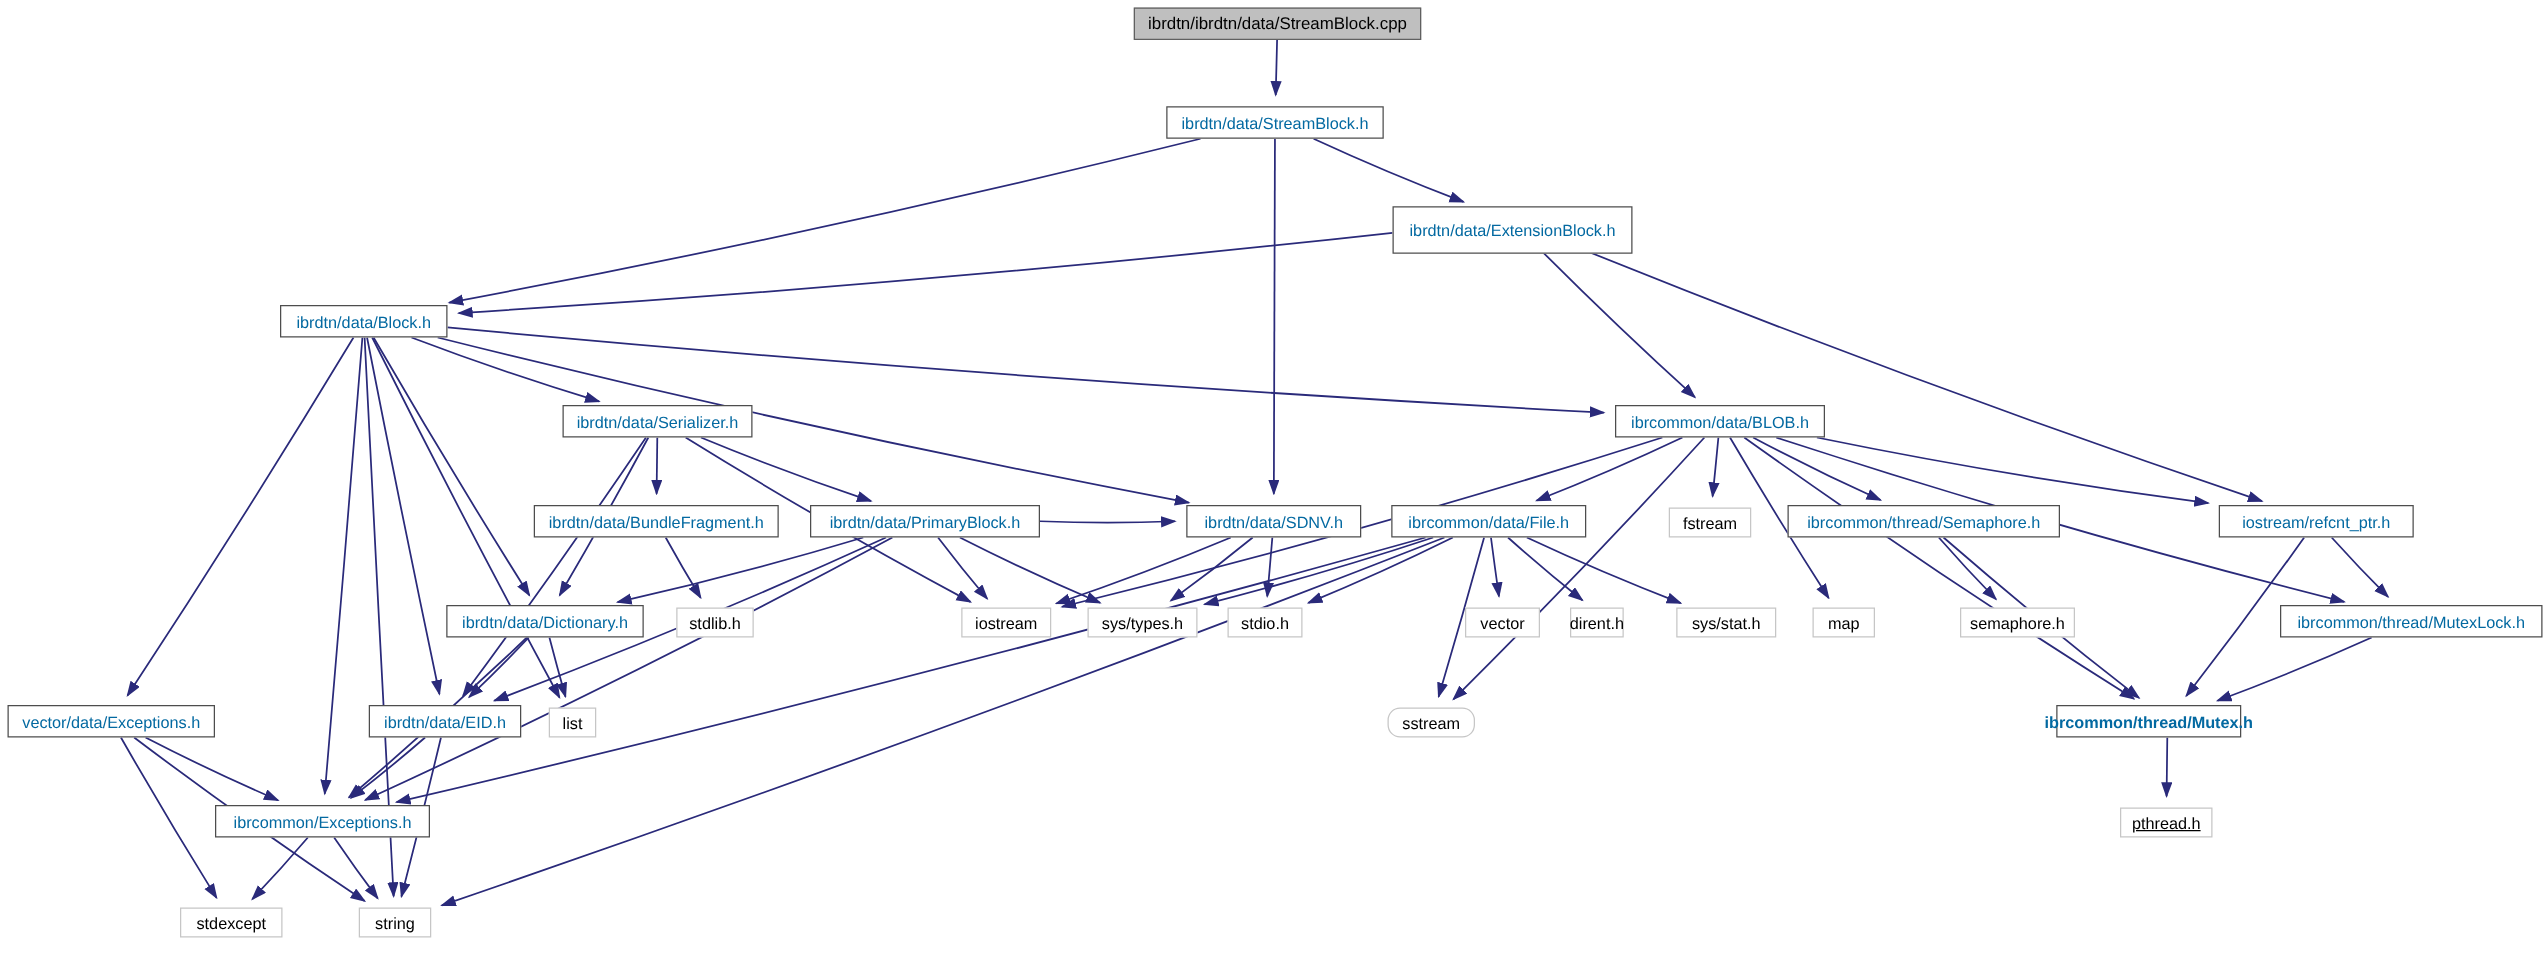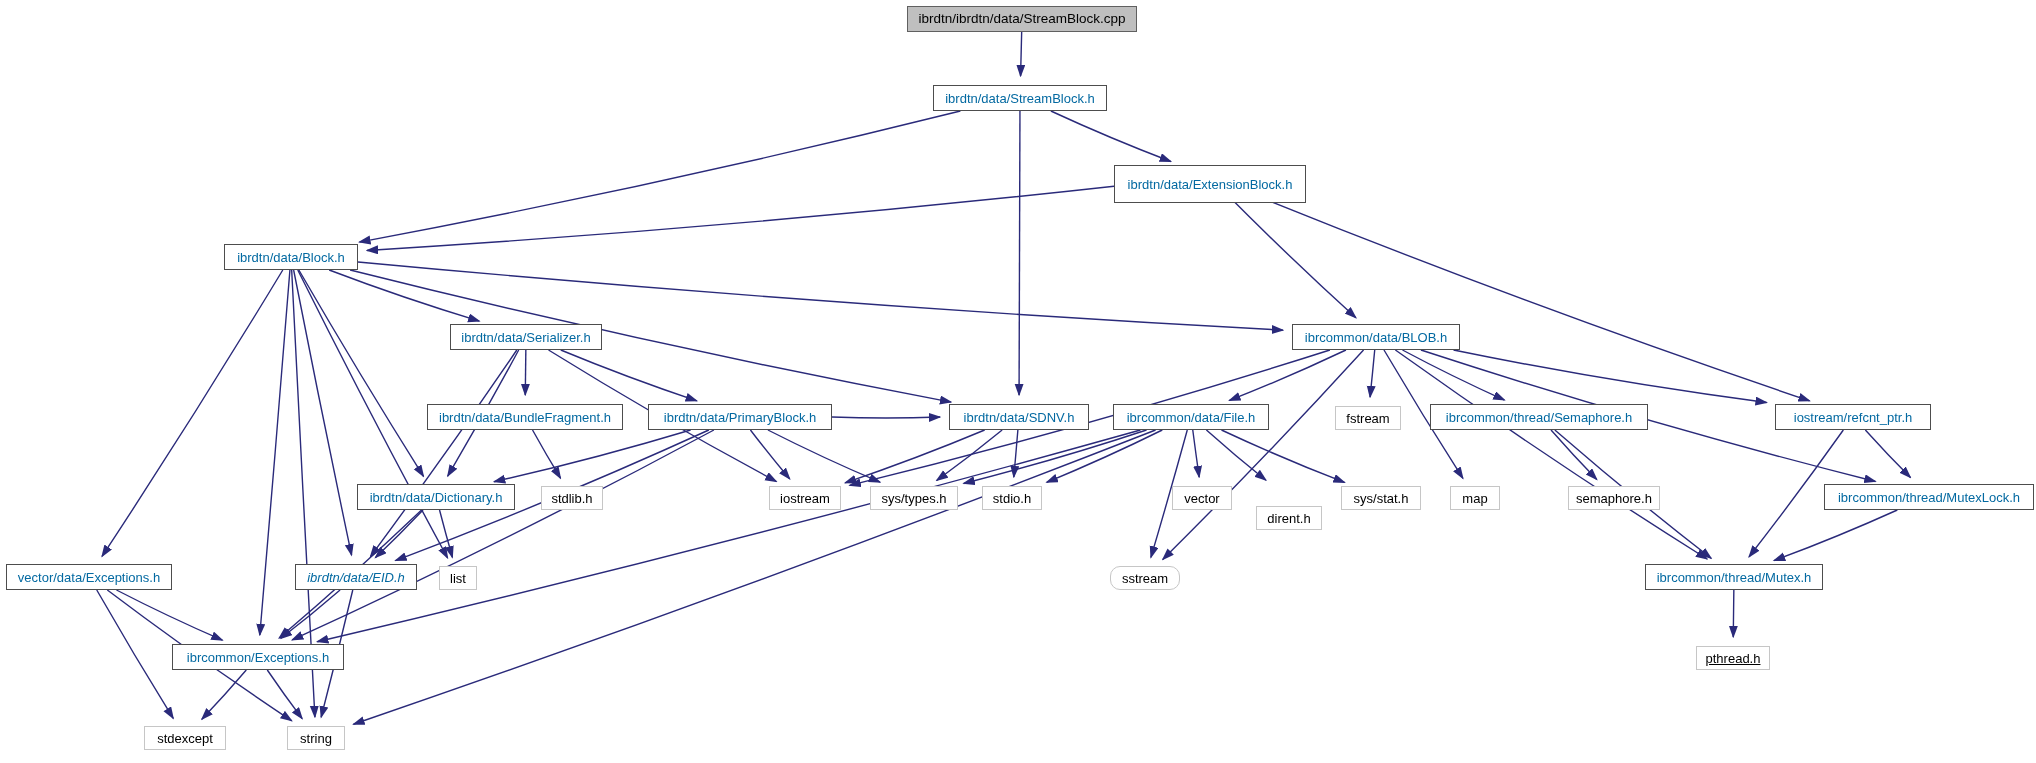--- a/index.html
+++ b/index.html
@@ -145,48 +145,48 @@
       </div>
       <div class="node n-ext" style="left: 870px; top: 486px; width: 88px; height: 24px; font-size: 13px;">
         <span>sys/types.h</span>
       </div>
       <div class="node n-ext" style="left: 982px; top: 486px; width: 60px; height: 24px; font-size: 13px;">
         <span>stdio.h</span>
       </div>
       <div class="node n-ext" style="left: 1172px; top: 486px; width: 60px; height: 24px; font-size: 13px;">
         <span>vector</span>
       </div>
-      <div class="node n-ext" style="left: 1256px; top: 506px; width: 66px; height: 24px; font-size: 13px;">
+      <div class="node n-ext" style="left: 1256px; top: 486px; width: 43px; height: 24px; font-size: 13px;">
         <span>dirent.h</span>
       </div>
       <div class="node n-ext" style="left: 1341px; top: 486px; width: 80px; height: 24px; font-size: 13px;">
         <span>sys/stat.h</span>
       </div>
       <div class="node n-ext" style="left: 1450px; top: 486px; width: 50px; height: 24px; font-size: 13px;">
         <span>map</span>
       </div>
       <div class="node n-ext" style="left: 1568px; top: 486px; width: 92px; height: 24px; font-size: 13px;">
         <span>semaphore.h</span>
       </div>
       <div class="node n-int" style="left: 1824px; top: 484px; width: 210px; height: 26px; font-size: 13px;">
         <span>ibrcommon/thread/MutexLock.h</span>
       </div>
       <div class="node n-int" style="left: 6px; top: 564px; width: 166px; height: 26px; font-size: 13px;">
         <span>vector/data/Exceptions.h</span>
       </div>
-      <div class="node n-int" style="left: 295px; top: 564px; width: 122px; height: 26px; font-size: 13px; font-style: italic;">
+      <div class="node n-int" style="left: 295px; top: 564px; width: 122px; height: 26px; font-size: 13px;">
         <span>ibrdtn/data/EID.h</span>
       </div>
       <div class="node n-ext" style="left: 439px; top: 566px; width: 38px; height: 24px; font-size: 13px;">
         <span>list</span>
       </div>
       <div class="node n-ext" style="left: 1110px; top: 566px; width: 70px; height: 24px; font-size: 13px; border-radius: 10px;">
         <span>sstream</span>
       </div>
-      <div class="node n-int" style="left: 1645px; top: 564px; width: 178px; height: 26px; font-size: 13px;">
+      <div class="node n-int" style="left: 1645px; top: 564px; width: 148px; height: 26px; font-size: 13px; font-weight: bold;">
         <span>ibrcommon/thread/Mutex.h</span>
       </div>
       <div class="node n-int" style="left: 172px; top: 644px; width: 172px; height: 26px; font-size: 13px;">
         <span>ibrcommon/Exceptions.h</span>
       </div>
       <div class="node n-ext" style="left: 1696px; top: 646px; width: 74px; height: 24px; font-size: 13px; text-decoration: underline;">
         <span>pthread.h</span>
       </div>
       <div class="node n-ext" style="left: 144px; top: 726px; width: 82px; height: 24px; font-size: 13px;">
         <span>stdexcept</span>

